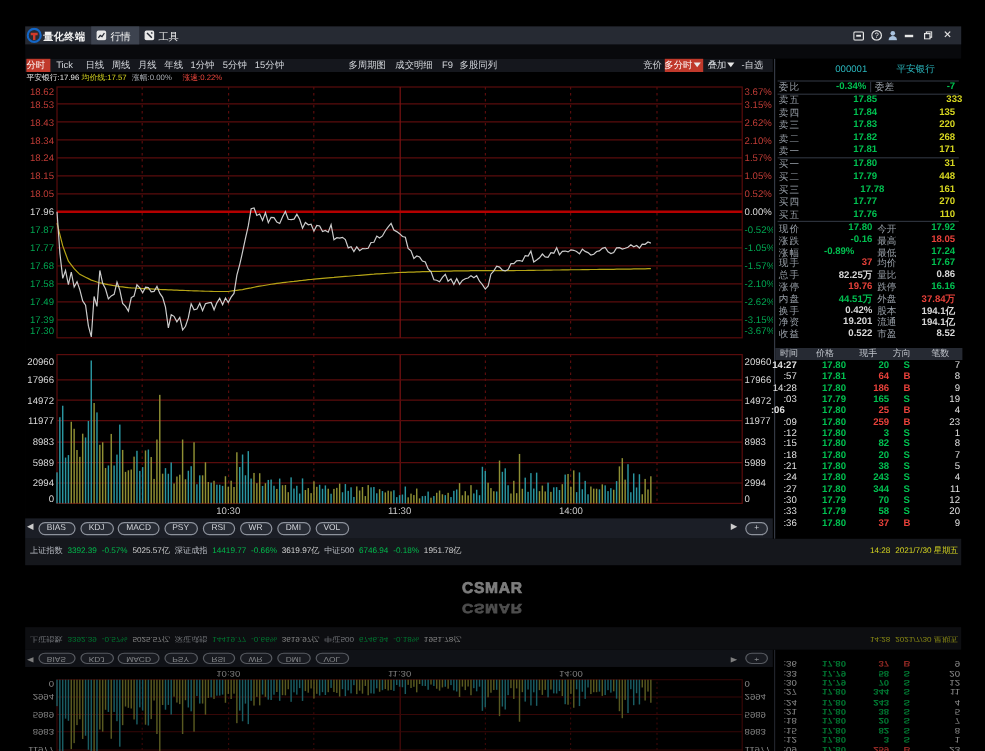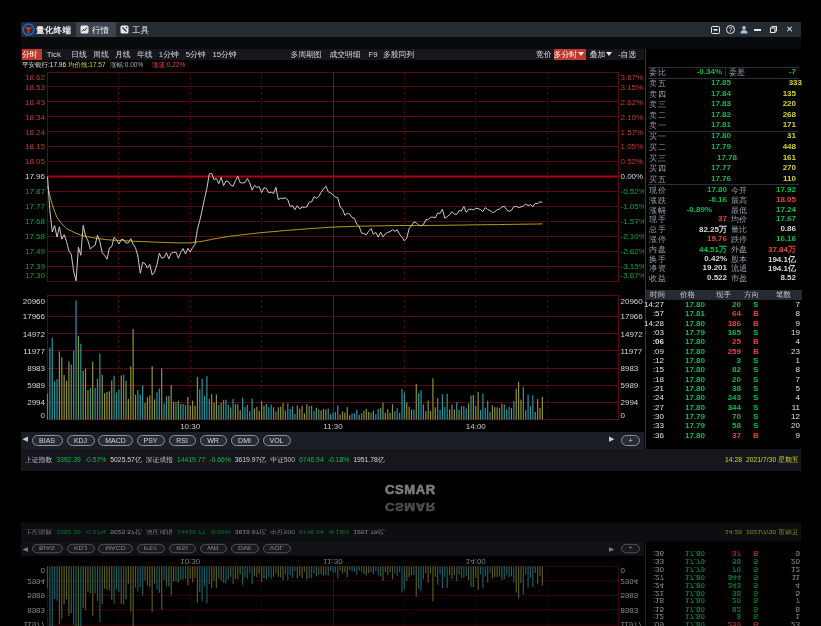--- a/index.html
+++ b/index.html
@@ -407,20 +407,24 @@
             <span class="pillb" style="left:77.0px;width:35px">MACD</span>
             <span class="pillb" style="left:115.5px;width:28px">PSY</span>
             <span class="pillb" style="left:147.5px;width:27px">RSI</span>
             <span class="pillb" style="left:178.5px;width:27px">WR</span>
             <span class="pillb" style="left:209.5px;width:28px">DMI</span>
             <span class="pillb" style="left:241.5px;width:28px">VOL</span>
             <span style="position:absolute;left:588px;top:3px;color:#ccc;font-size:7px">▶</span>
             <span class="pillb" style="left:600px;width:19px">+</span>
           </div>
           <div class="rpanel">
+            <div style="position:absolute;left:0;top:1px;width:156px;height:16px;font-size:8px;line-height:16px">
+              <span style="position:absolute;left:50px;color:#2ab6bd">000001</span>
+              <span style="position:absolute;left:101px;color:#2ab6bd">平安银行</span>
+            </div>
             <div style="position:absolute;left:2px;right:2px;top:17.5px;border-top:1px solid #2c313b"></div>
             <div class="prow" style="top:18px;height:10.5px">
               <span class="pl">委比</span>
               <span class="bv" style="right:80px;color:#00c050">-0.34%</span>
               <span style="position:absolute;left:83px;color:#99a0a9">委差</span>
               <span class="bv" style="right:6px;color:#00c050">-7</span>
             </div>
             <div style="position:absolute;left:79px;top:19px;height:9px;border-left:1px solid #2c313b"></div>
             <div style="position:absolute;left:2px;right:2px;top:28.5px;border-top:1px solid #2c313b"></div>
             <div class="prow" style="top:29.0px;height:10.6px">
@@ -536,21 +540,21 @@
               <span class="bv" style="right:6px;color:#d9d9d9">8.52</span>
             </div>
             <div style="position:absolute;left:0;top:241px;width:156px;height:9.5px;background:#262a33;font-size:7.5px;line-height:9.5px;color:#c3c7ce">
               <span style="position:absolute;left:4px">时间</span>
               <span style="position:absolute;left:34px">价格</span>
               <span style="position:absolute;left:70px">现手</span>
               <span style="position:absolute;left:98px">方向</span>
               <span style="position:absolute;left:130px">笔数</span>
             </div>
             <div class="prow" style="top:251.00px;height:9.33px">
-              <span class="bv" style="right:138px;color:#e0e0e0;font-weight:normal">14:27</span>
+              <span class="bv" style="right:138px;color:#e0e0e0;font-weight:bold">14:27</span>
               <span class="bv" style="right:97px;color:#00c050">17.80</span>
               <span class="bv" style="right:61px;color:#00c050">20</span>
               <span class="bv" style="left:107px;color:#00c050">S</span>
               <span class="bv" style="right:2px;color:#e0e0e0;font-weight:normal">7</span>
             </div>
             <div class="prow" style="top:260.33px;height:9.33px">
               <span class="bv" style="right:138px;color:#e0e0e0;font-weight:normal">:57</span>
               <span class="bv" style="right:97px;color:#00c050">17.81</span>
               <span class="bv" style="right:61px;color:#e8413a">64</span>
               <span class="bv" style="left:107px;color:#e8413a">B</span>
@@ -564,21 +568,21 @@
               <span class="bv" style="right:2px;color:#e0e0e0;font-weight:normal">9</span>
             </div>
             <div class="prow" style="top:278.99px;height:9.33px">
               <span class="bv" style="right:138px;color:#e0e0e0;font-weight:normal">:03</span>
               <span class="bv" style="right:97px;color:#00c050">17.79</span>
               <span class="bv" style="right:61px;color:#00c050">165</span>
               <span class="bv" style="left:107px;color:#00c050">S</span>
               <span class="bv" style="right:2px;color:#e0e0e0;font-weight:normal">19</span>
             </div>
             <div class="prow" style="top:288.32px;height:9.33px">
-              <span class="bv" style="right:138px;color:#e0e0e0;font-weight:bold">:06</span>
+              <span class="bv" style="right:148px;color:#e0e0e0;font-weight:bold">:06</span>
               <span class="bv" style="right:97px;color:#00c050">17.80</span>
               <span class="bv" style="right:61px;color:#e8413a">25</span>
               <span class="bv" style="left:107px;color:#e8413a">B</span>
               <span class="bv" style="right:2px;color:#e0e0e0;font-weight:normal">4</span>
             </div>
             <div class="prow" style="top:297.65px;height:9.33px">
               <span class="bv" style="right:138px;color:#e0e0e0;font-weight:normal">:09</span>
               <span class="bv" style="right:97px;color:#00c050">17.80</span>
               <span class="bv" style="right:61px;color:#e8413a">259</span>
               <span class="bv" style="left:107px;color:#e8413a">B</span>

